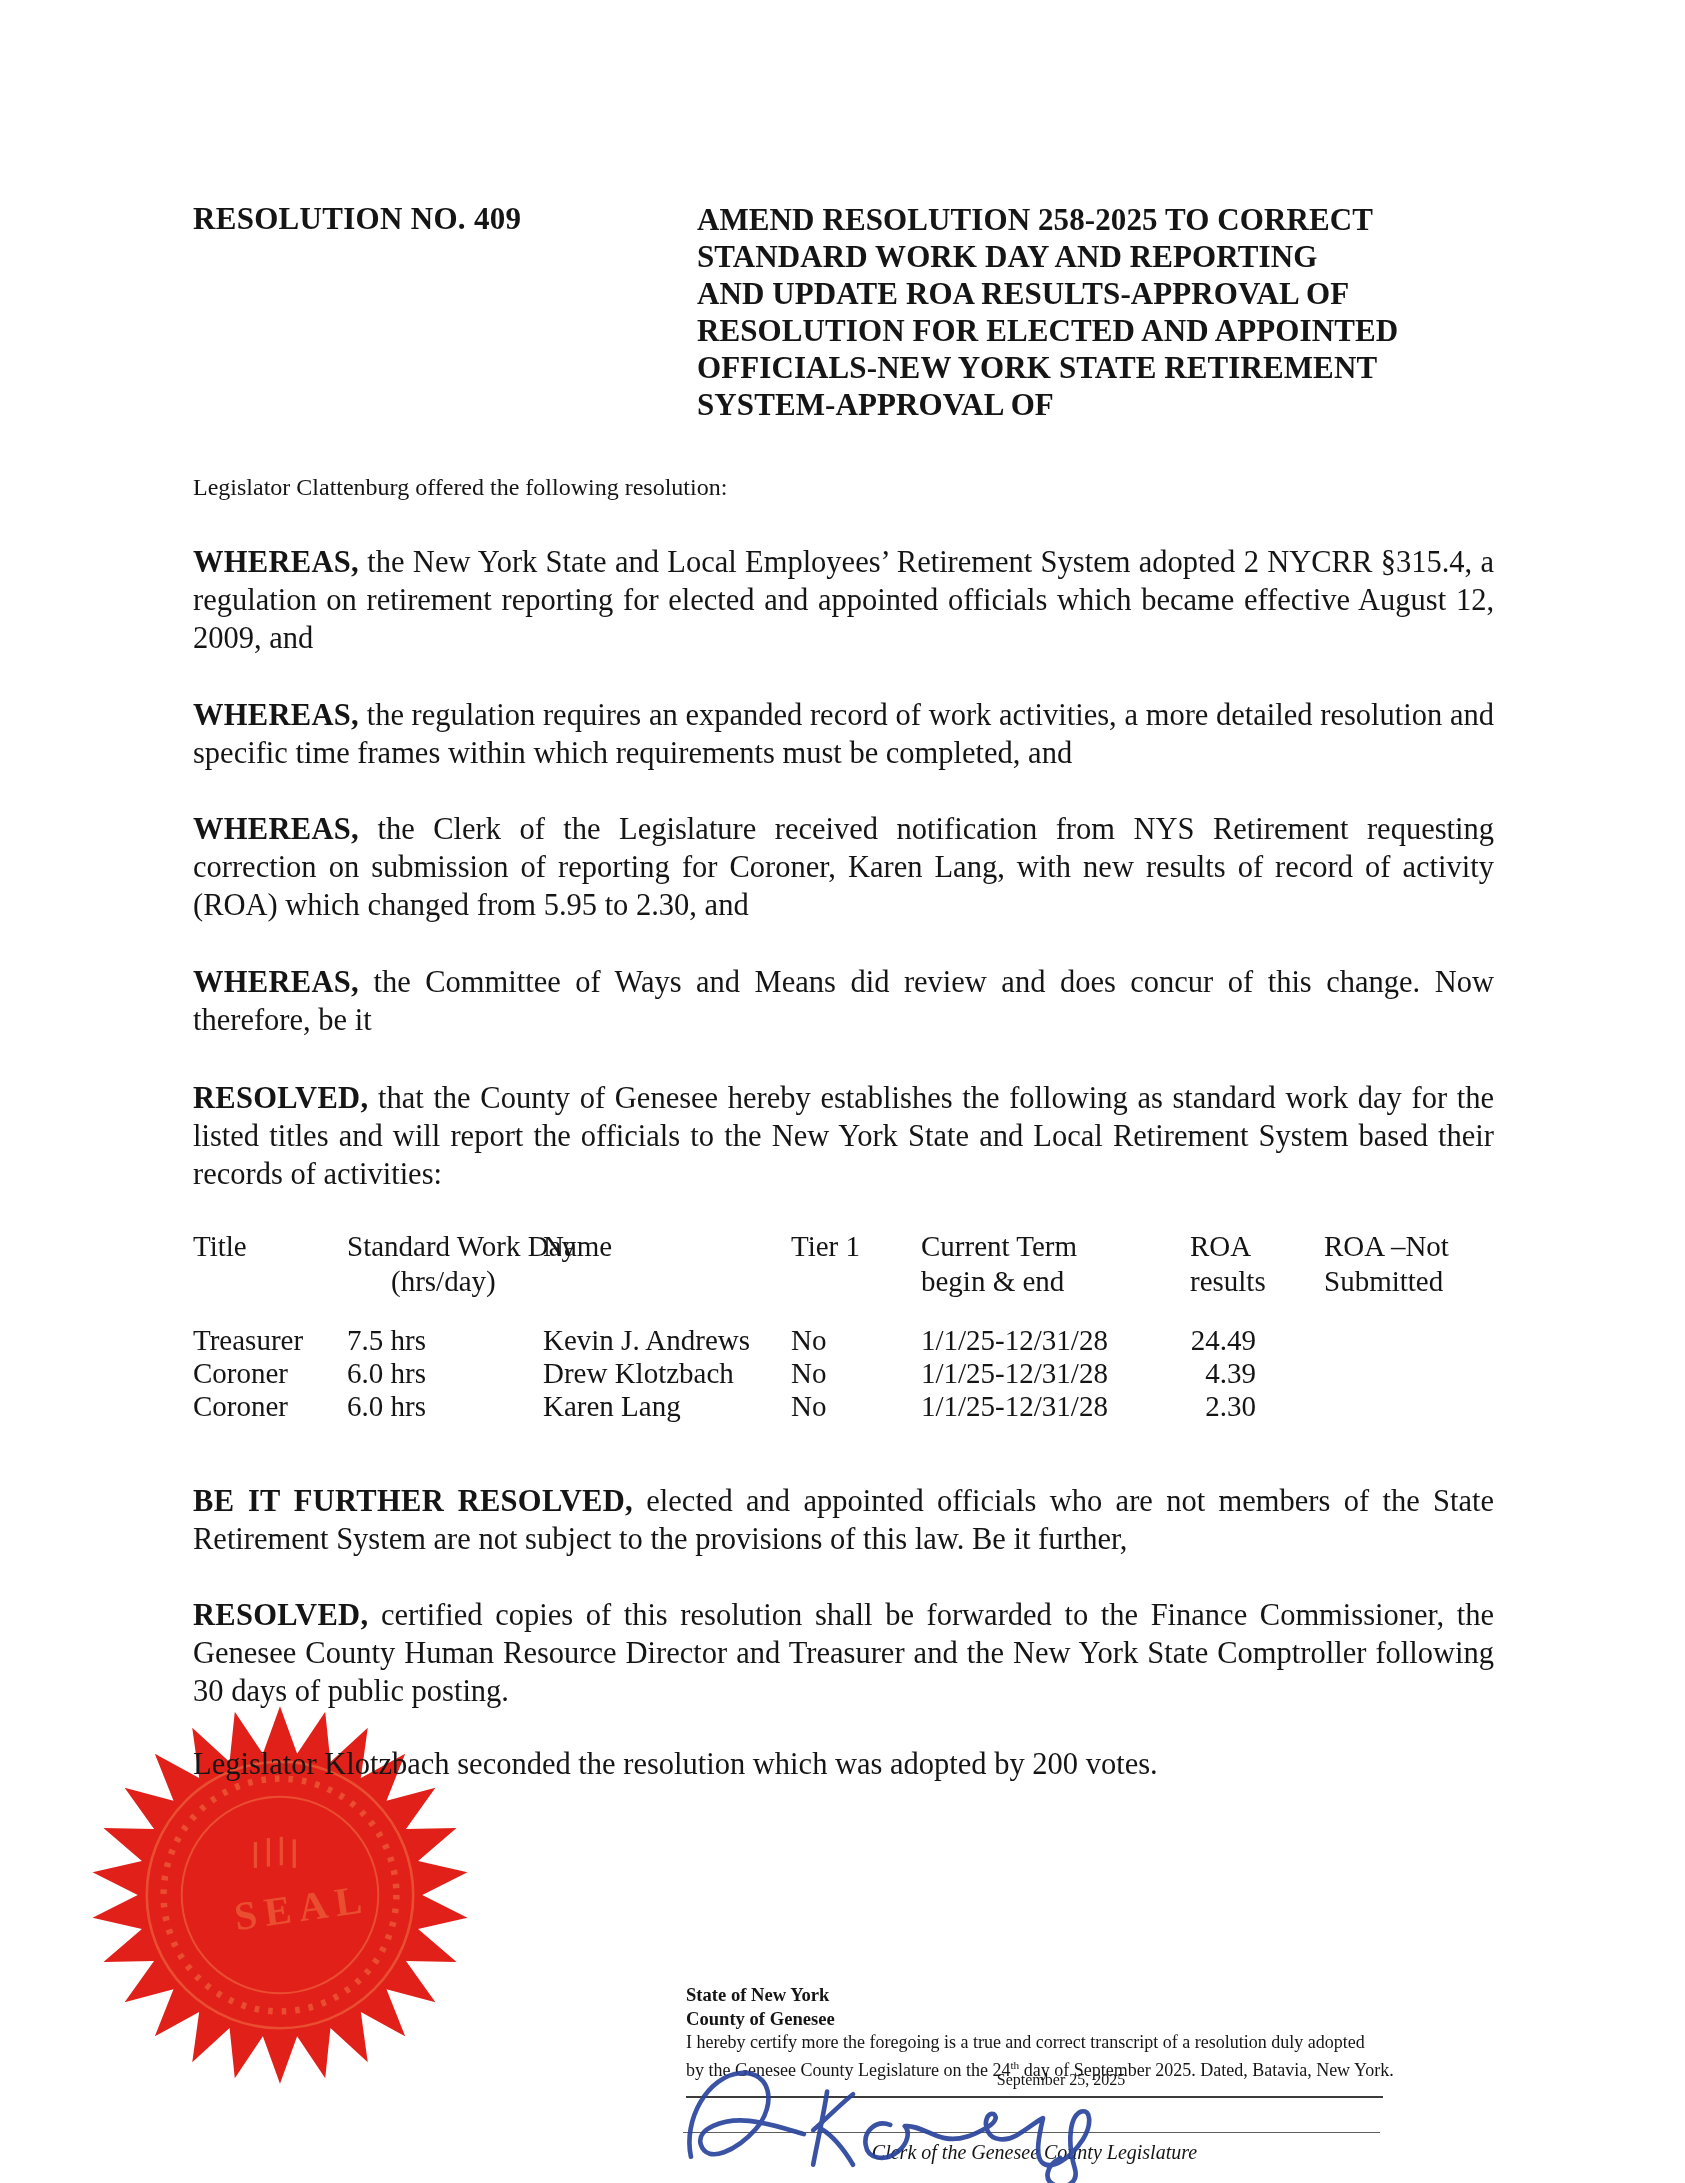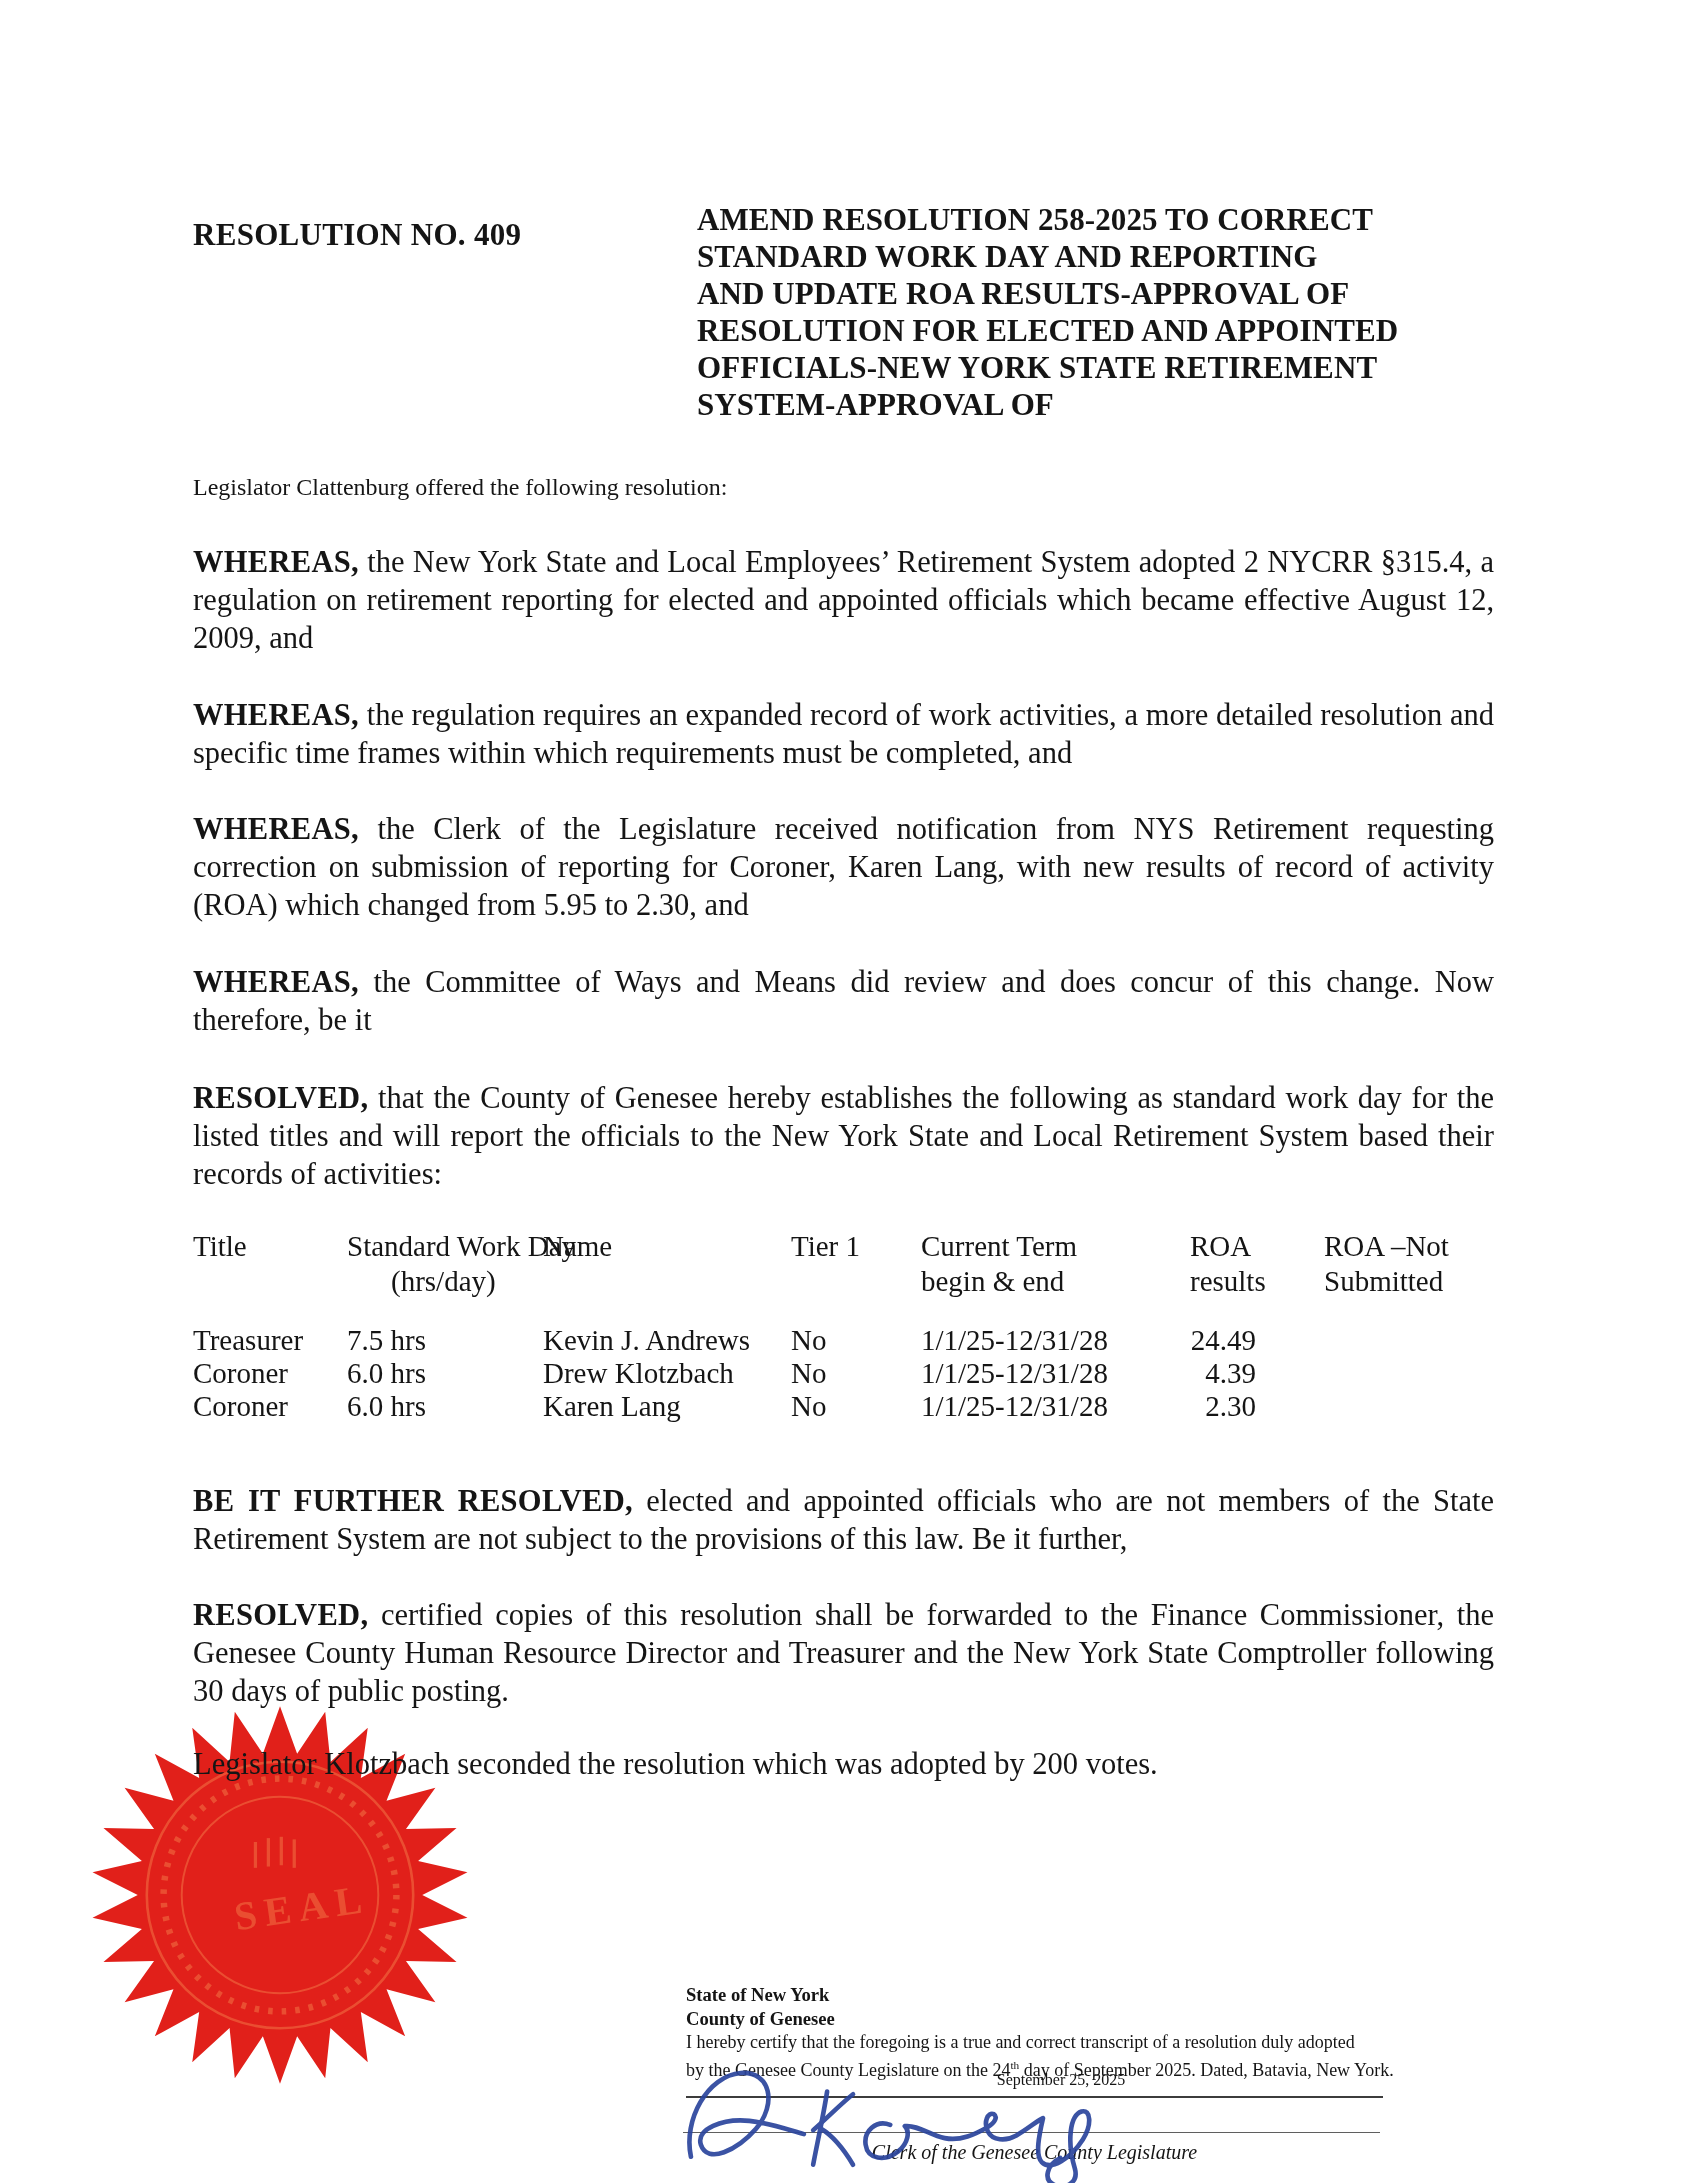--- a/index.html
+++ b/index.html
@@ -1,20 +1,20 @@
 <!DOCTYPE html>
 <html style="font-size:10.6px"><head>
 <meta charset="utf-8">
 <style>
   html,body{margin:0;padding:0;background:#ffffff;}
   .page{position:relative;width:1685px;height:2183px;background:#ffffff;overflow:hidden;
         font-family:"Liberation Serif","DejaVu Serif",serif;color:#151515;}
   .content{position:absolute;inset:0;z-index:2;}
   .abs{position:absolute;left:193px;width:1301px;}
-  .res-no{position:absolute;left:193px;top:201px;font-size:31px;font-weight:700;letter-spacing:0.3px;margin-top:16px;}
+  .res-no{position:absolute;left:193px;top:201px;font-size:31px;font-weight:700;letter-spacing:0.3px;}
   .title-block{position:absolute;left:697px;top:201px;width:797px;font-size:31px;font-weight:700;line-height:37px;letter-spacing:0.1px;}
   .body-par{font-size:30.5px;line-height:38px;margin:0;}
   .just{text-align:justify;}
   .body-par strong{font-weight:700;letter-spacing:0.3px;}
   .intro{font-size:24px;line-height:38px;margin:0;}
   
   .otable{position:absolute;left:193px;top:1229px;width:1301px;font-size:29px;}
   .trow{display:grid;grid-template-columns:154px 196px 248px 130px 269px 66px 1fr;}
   .thead .cell{line-height:35px;}
   .rows{margin-top:25px;}
@@ -139,21 +139,21 @@
 
     <p class="abs body-par just" style="top:1596px"><strong>RESOLVED,</strong><span> certified copies of this resolution shall be forwarded to the Finance Commissioner, the Genesee County Human Resource Director and Treasurer and the New York State Comptroller following 30 days of public posting.</span></p>
 
     <p class="abs body-par" style="top:1745px"><span>Legislator Klotzbach seconded the resolution which was adopted by 200 votes.</span></p>
 
   </div>
 
   <div class="footer">
     <div class="cert-bold">State of New York</div>
     <div class="cert-bold">County of Genesee</div>
-    <div class="cert-line">I hereby certify that the foregoing is a true and correct transcript of a resolution duly adopted</div>
+    <div class="cert-line">I hereby certify more the foregoing is a true and correct transcript of a resolution duly adopted</div>
     <div class="cert-line"><span>by the Genesee County Legislature on the 24</span><sup>th</sup><span> day of September 2025. Dated, Batavia, New York.</span></div>
     <div class="cert-date">September 25, 2025</div>
     <div class="rule1"></div>
     <div class="rule2"></div>
     <div class="clerk-title">Clerk of the Genesee County Legislature</div>
     <svg class="sig-svg" viewBox="0 0 700 200" aria-hidden="true">
       <g fill="none" stroke-width="7" stroke-linecap="round" stroke-linejoin="round" opacity="0.92">
         <path d="M 30 150 C 18 95 55 28 105 24 C 150 21 160 70 128 108 C 100 140 55 162 45 132 C 37 108 78 92 118 96 C 152 100 178 110 200 116" stroke="#2a449c"></path>
         <path d="M 235 52 C 230 85 220 130 214 162" stroke="#2a449c"></path>
         <path d="M 214 110 C 235 92 256 70 274 56 M 226 108 C 246 120 262 142 274 162" stroke="#2a449c"></path>

